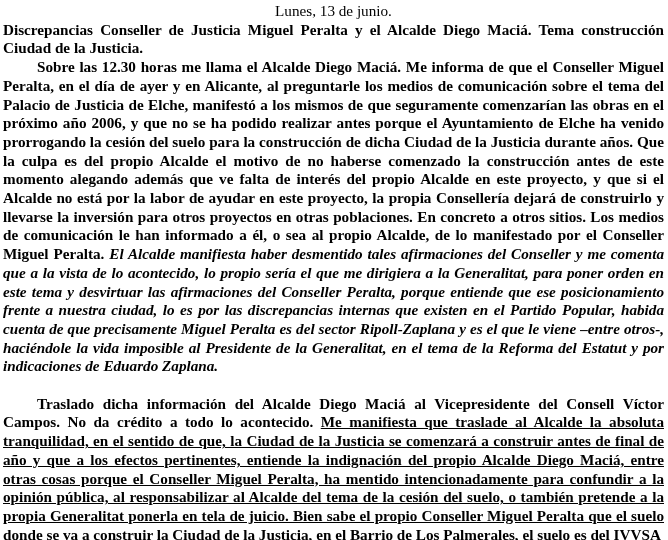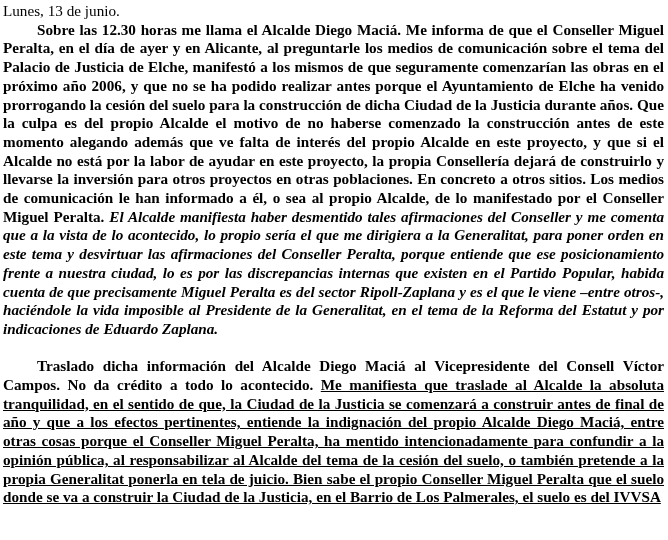--- a/index.html
+++ b/index.html
@@ -18,21 +18,21 @@
     font-family: "Liberation Serif", "DejaVu Serif", serif;
     font-size: 15.2px;
     line-height: 18.7px;
     text-align: justify;
   }
   .page p {
     margin: 0;
     padding: 0;
   }
   .date-line {
-    text-align: left;
+    text-align: center;
   }
   .heading {
     font-weight: bold;
   }
   .para {
     text-indent: 34px;
     font-weight: bold;
   }
   .para-spaced {
     margin-top: 18.7px !important;
@@ -44,18 +44,19 @@
     text-decoration: underline;
   }
 </style>
 </head>
 <body>
 
 <div class="page">
 
   <p class="date-line">Lunes, 13 de junio.</p>
 
+  <p class="heading">Discrepancias Conseller de Justicia Miguel Peralta y el Alcalde Diego Maciá. Tema construcción Ciudad de la Justicia.</p>
 
   <p class="para"><span>Sobre las 12.30 horas me llama el Alcalde Diego Maciá. Me informa de que el Conseller Miguel Peralta, en el día de ayer y en Alicante, al preguntarle los medios de comunicación sobre el tema del Palacio de Justicia de Elche, manifestó a los mismos de que seguramente comenzarían las obras en el próximo año 2006, y que no se ha podido realizar antes porque el Ayuntamiento de Elche ha venido prorrogando la cesión del suelo para la construcción de dicha Ciudad de la Justicia durante años. Que la culpa es del propio Alcalde el motivo de no haberse comenzado la construcción antes de este momento alegando además que ve falta de interés del propio Alcalde en este proyecto, y que si el Alcalde no está por la labor de ayudar en este proyecto, la propia Consellería dejará de construirlo y llevarse la inversión para otros proyectos en otras poblaciones. En concreto a otros sitios. Los medios de comunicación le han informado a él, o sea al propio Alcalde, de lo manifestado por el Conseller Miguel Peralta. </span><span class="run-italic">El Alcalde manifiesta haber desmentido tales afirmaciones del Conseller y me comenta que a la vista de lo acontecido, lo propio sería el que me dirigiera a la Generalitat, para poner orden en este tema y desvirtuar las afirmaciones del Conseller Peralta, porque entiende que ese posicionamiento frente a nuestra ciudad, lo es por las discrepancias internas que existen en el Partido Popular, habida cuenta de que precisamente Miguel Peralta es del sector Ripoll-Zaplana y es el que le viene –entre otros-, haciéndole la vida imposible al Presidente de la Generalitat, en el tema de la Reforma del Estatut y por indicaciones de Eduardo Zaplana.</span></p>
 
   <p class="para para-spaced"><span>Traslado dicha información del Alcalde Diego Maciá al Vicepresidente del Consell Víctor Campos. No da crédito a todo lo acontecido. </span><span class="run-underline">Me manifiesta que traslade al Alcalde la absoluta tranquilidad, en el sentido de que, la Ciudad de la Justicia se comenzará a construir antes de final de año y que a los efectos pertinentes, entiende la indignación del propio Alcalde Diego Maciá, entre otras cosas porque el Conseller Miguel Peralta, ha mentido intencionadamente para confundir a la opinión pública, al responsabilizar al Alcalde del tema de la cesión del suelo, o también pretende a la propia Generalitat ponerla en tela de juicio. Bien sabe el propio Conseller Miguel Peralta que el suelo donde se va a construir la Ciudad de la Justicia, en el Barrio de Los Palmerales, el suelo es del IVVSA</span></p>
 
 </div>
 
 </body></html>

